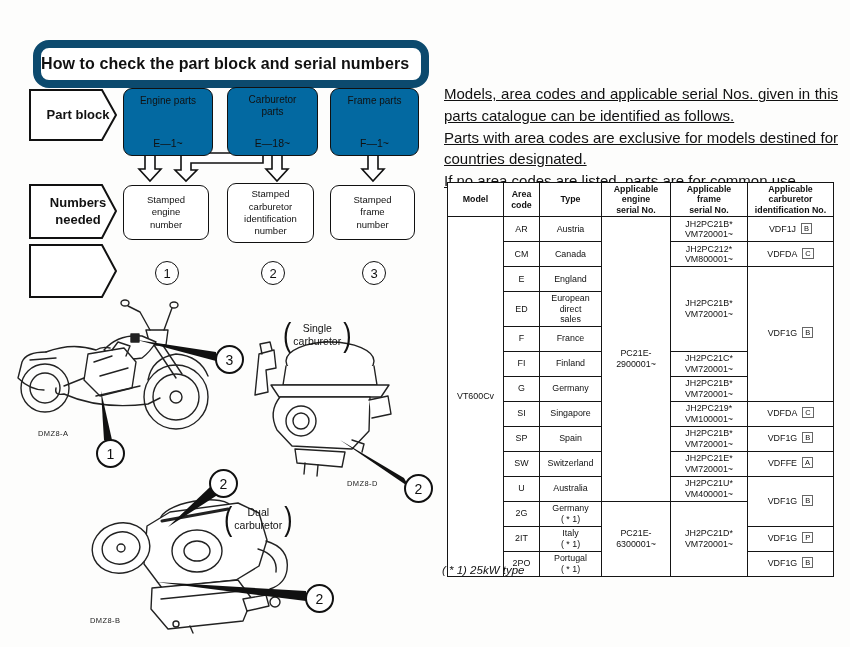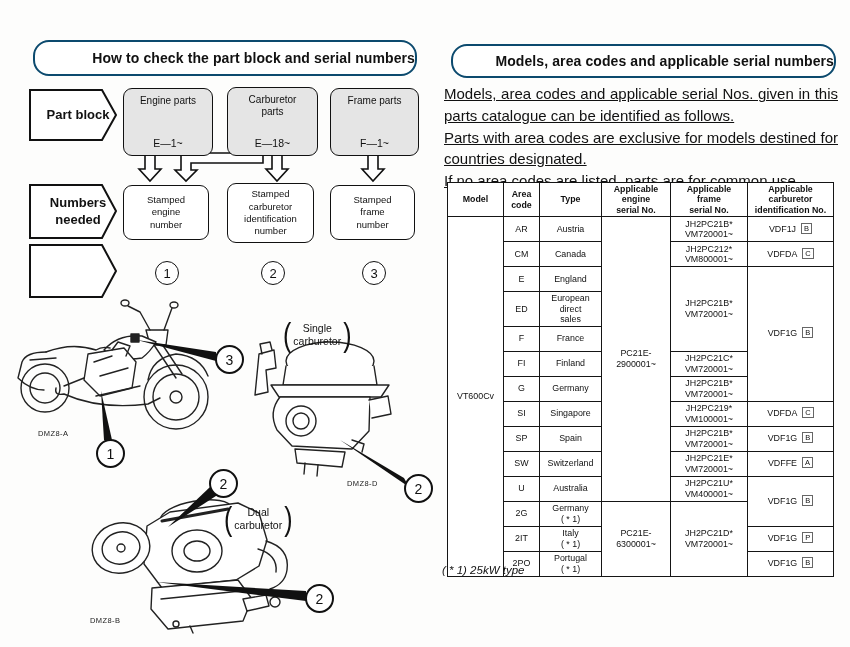--- a/index.html
+++ b/index.html
@@ -1,30 +1,30 @@
 <!DOCTYPE html>
 <html><head>
 <meta charset="utf-8">
 <style>
   html,body{margin:0;padding:0;background:#e8e8e8;}
   .page{position:relative;width:850px;height:647px;background:#fdfdfc;overflow:hidden;
         font-family:"Liberation Sans",sans-serif;color:#111;}
   .pre{white-space:pre-line;}
   .lsvg{position:absolute;left:0;top:0;}
 
-  .pill{position:absolute;border:2px solid #0c4a6e;border-radius:16px;background:#fff;
-        display:flex;align-items:center;justify-content:flex-end;
-        font-weight:bold;font-size:14px;letter-spacing:0.1px;}
+  .pill{position:absolute;border:8px solid #0c4a6e;border-radius:16px;background:#fff;
+        display:flex;align-items:center;justify-content:flex-start;
+        font-weight:bold;font-size:16px;letter-spacing:0.1px;}
   .pill-left{left:33px;top:40px;width:380px;height:32px;}
   .pill-right{left:451px;top:44px;width:381px;height:30px;}
 
   .plabel{position:absolute;left:30px;width:72px;display:flex;align-items:center;justify-content:center;
           font-weight:bold;font-size:13px;text-align:center;line-height:1.25;margin-left:12px;}
 
-  .fbox{position:absolute;border:1.6px solid #111;border-radius:9px;background:#e5e5e5;
+  .fbox{position:absolute;border:1.6px solid #111;border-radius:9px;background:#0369a1;
         display:flex;flex-direction:column;justify-content:space-between;align-items:center;
         padding:6px 2px;font-size:10px;text-align:center;line-height:1.15;}
   .frange{font-size:10.5px;}
   .nbox{position:absolute;border:1.6px solid #111;border-radius:9px;background:#fff;
         display:flex;align-items:center;justify-content:center;
         font-size:9.5px;line-height:1.3;text-align:center;}
 
   .ccirc{position:absolute;width:25px;height:25px;border:2px solid #111;border-radius:50%;
          background:#fff;display:flex;align-items:center;justify-content:center;font-size:14px;}
   .ccirc.small{width:22px;height:22px;border-width:1.4px;font-size:13px;}
@@ -182,23 +182,20 @@
     <span class="paren">(</span>
     <span class="capt pre">Dual
 carburetor</span>
     <span class="paren">)</span>
   </div>
 
   <div class="figlab" style="left:38px;top:429px">DMZ8-A</div>
   <div class="figlab" style="left:347px;top:479px">DMZ8-D</div>
   <div class="figlab" style="left:90px;top:616px">DMZ8-B</div>
 
-  <div class="pill pill-right">
-    <span>Models, area codes and applicable serial numbers</span>
-  </div>
 
   <div class="para">
     <p>Models, area codes and applicable serial Nos. given in this parts catalogue can be identified as follows.</p>
     <p>Parts with area codes are exclusive for models destined for countries designated.</p>
     <p>If no area codes are listed, parts are for common use.</p>
   </div>
 
   <table class="t">
     <colgroup>
       <col style="width:56px">

